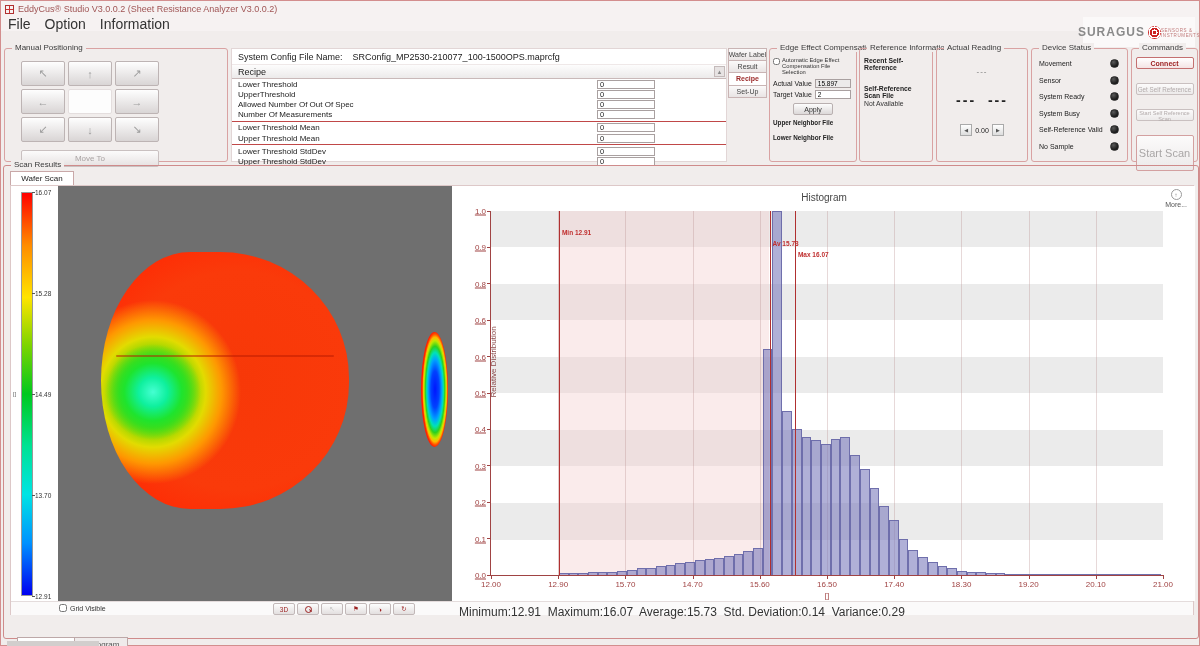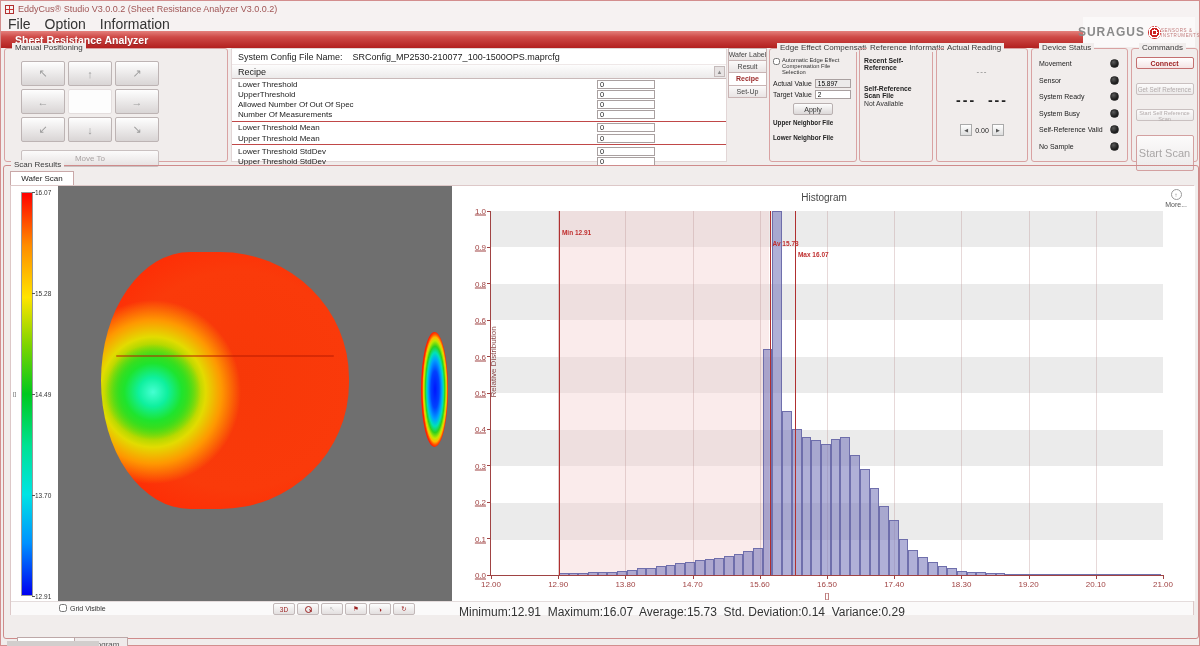--- a/index.html
+++ b/index.html
@@ -150,23 +150,20 @@
     <span class="app-icon"></span>
     <span class="title-text">EddyCus® Studio V3.0.0.2 (Sheet Resistance Analyzer V3.0.0.2)</span>
   </div>
 
   <div class="menubar">
     <span class="menu-item">File</span>
     <span class="menu-item">Option</span>
     <span class="menu-item">Information</span>
   </div>
 
-  <div class="banner">
-    <span class="banner-text">Sheet Resistance Analyzer</span>
-  </div>
   <div class="logo-box">
     <div class="logo-row">
       <span class="logo-text">SURAGUS</span>
       <span class="logo-mark"></span>
     </div>
     <span class="logo-tagline">SENSORS &amp; INSTRUMENTS</span>
   </div>
 
   <div class="gbox" style="left:3px; top:47px; width:224px; height:114px;">
     <span class="gbox-title">Manual Positioning</span>
@@ -367,21 +364,21 @@
           <span class="ylabel">Relative Distribution</span>
           <span class="xaxis-unit">[]</span>
         <div class="hist-region" style="left: 10%; width: 31.4444%; background: rgba(243, 208, 208, 0.42);"></div>
             <div class="xtick" style="left: 0%;"></div>
             <div class="xtick-label" style="left: 0%;">12.00</div>
             <div class="vgrid" style="left: 10%;"></div>
             <div class="xtick" style="left: 10%;"></div>
             <div class="xtick-label" style="left: 10%;">12.90</div>
             <div class="vgrid" style="left: 20%;"></div>
             <div class="xtick" style="left: 20%;"></div>
-            <div class="xtick-label" style="left: 20%;">13.80</div>
+            <div class="xtick-label" style="left: 20%;">15.70</div>
             <div class="vgrid" style="left: 30%;"></div>
             <div class="xtick" style="left: 30%;"></div>
             <div class="xtick-label" style="left: 30%;">14.70</div>
             <div class="vgrid" style="left: 40%;"></div>
             <div class="xtick" style="left: 40%;"></div>
             <div class="xtick-label" style="left: 40%;">15.60</div>
             <div class="vgrid" style="left: 50%;"></div>
             <div class="xtick" style="left: 50%;"></div>
             <div class="xtick-label" style="left: 50%;">16.50</div>
             <div class="vgrid" style="left: 60%;"></div>

